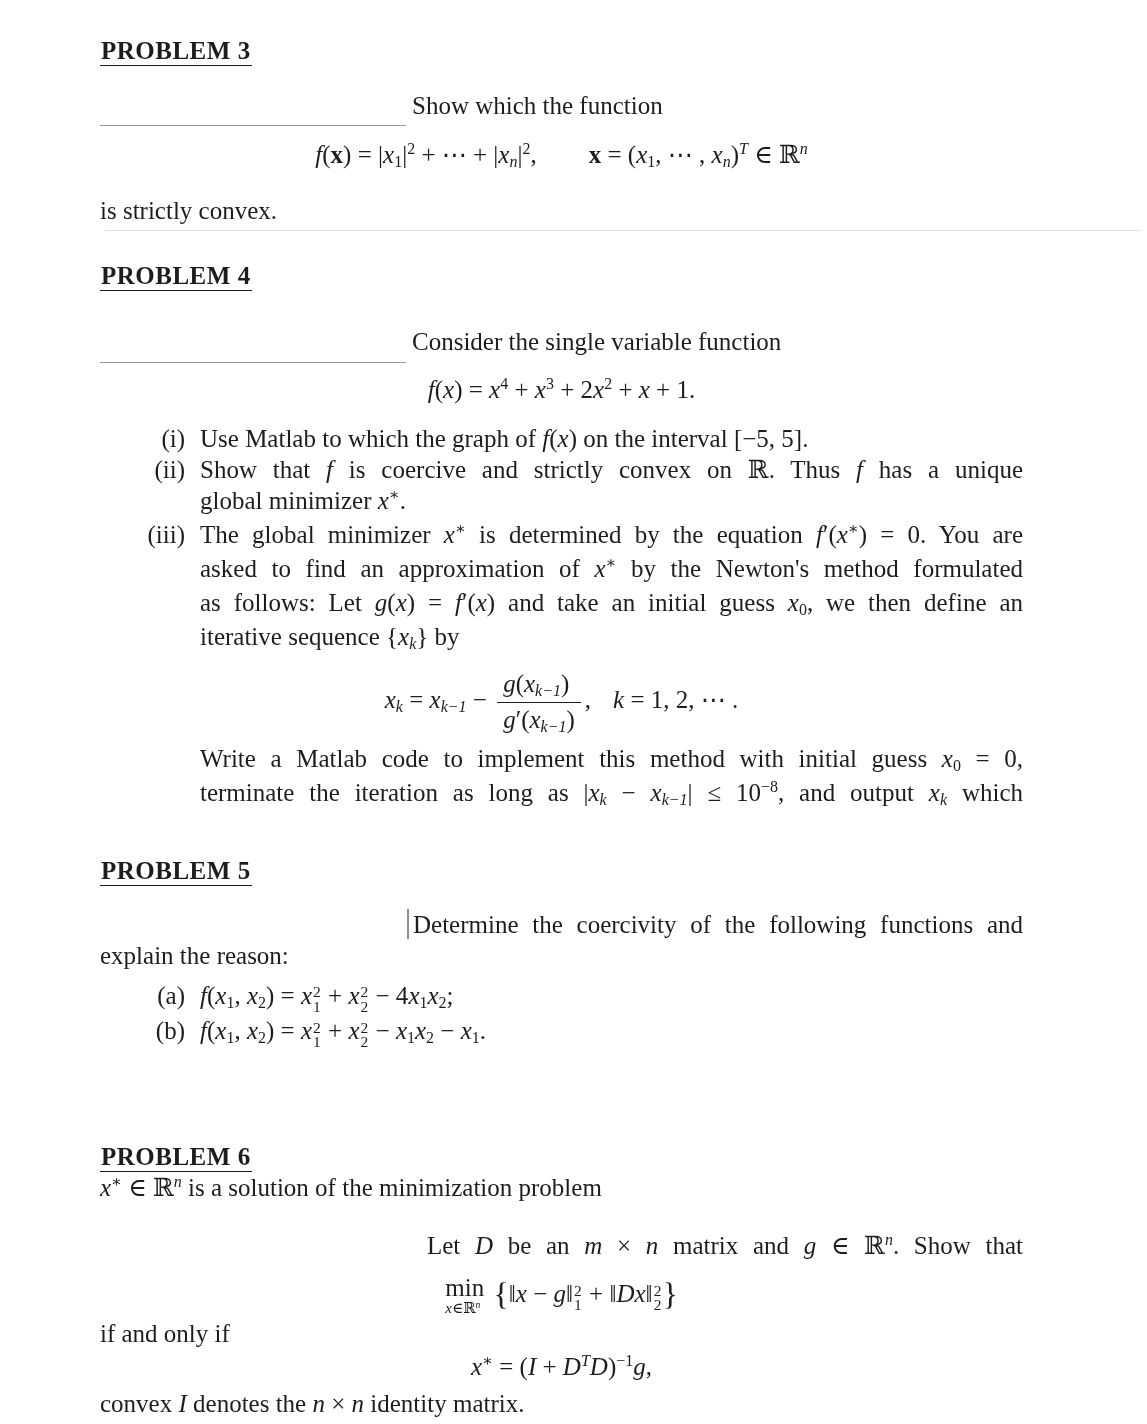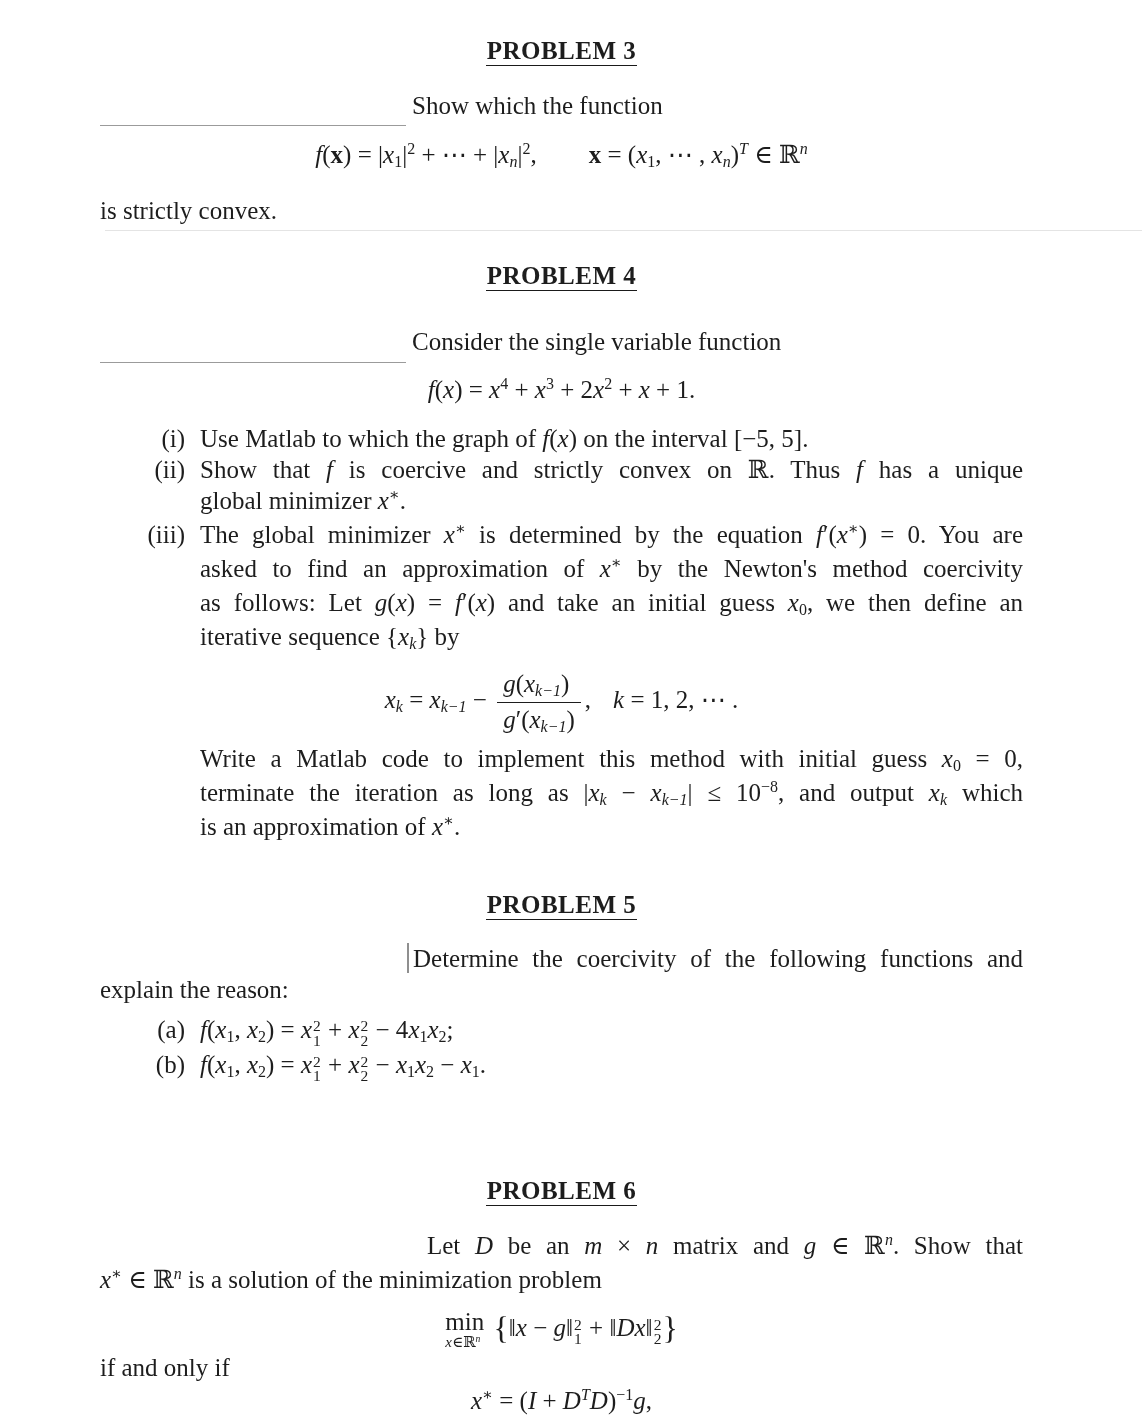--- a/index.html
+++ b/index.html
@@ -2,21 +2,21 @@
 <html><head>
 <meta charset="utf-8">
 <style>
   html,body{margin:0;padding:0;}
   body{
     width:1147px;height:1424px;background:#ffffff;overflow:hidden;
     font-family:"Liberation Serif","DejaVu Serif","DejaVu Sans",serif;
     color:#1d1d1d;font-size:25px;
   }
   .content{padding:0 124px 0 100px;width:923px;}
-  .phead{text-align:center;line-height:30px;}
+  .phead{text-align:left;line-height:30px;}
   .phead span{font-weight:700;border-bottom:1.6px solid #1a1a1a;padding:0 1px 1px;letter-spacing:0.5px;}
   .line{line-height:31px;}
   .eq{text-align:center;line-height:40px;}
   .jl{text-align:justify;text-align-last:justify;}
   .rule{height:0;border-top:1px solid #9b9b9b;}
   .rule.short{width:306px;}
   .rule.faint{border-top-color:#e4e4e4;margin-left:5px;width:1037px;}
   .item{display:flex;}
   .ilabel{flex:none;width:85px;text-align:right;margin-right:15px;line-height:31px;}
   .ibody{flex:1;}
@@ -73,32 +73,31 @@
     <div class="ilabel">(ii)</div>
     <div class="ibody">
       <div class="line jl"><span class="tx">Show that </span><span class="mi">f</span><span class="tx"> is coercive and strictly convex on ℝ. Thus </span><span class="mi">f</span><span class="tx"> has a unique</span></div>
       <div class="line"><span class="tx">global minimizer </span><span class="mi">x</span><span class="sup">∗</span><span class="tx">.</span></div>
     </div>
   </div>
   <div class="item">
     <div class="ilabel">(iii)</div>
     <div class="ibody">
       <div class="line jl"><span class="tx">The global minimizer </span><span class="mi">x</span><span class="sup">∗</span><span class="tx"> is determined by the equation </span><span class="mi">f</span><span class="tx">′(</span><span class="mi">x</span><span class="sup">∗</span><span class="tx">) = 0. You are</span></div>
-      <div class="line jl"><span class="tx">asked to find an approximation of </span><span class="mi">x</span><span class="sup">∗</span><span class="tx"> by the Newton's method coercivity</span></div>
+      <div class="line jl"><span class="tx">asked to find an approximation of </span><span class="mi">x</span><span class="sup">∗</span><span class="tx"> by the Newton's method formulated</span></div>
       <div class="line jl"><span class="tx">as follows: Let </span><span class="mi">g</span><span class="tx">(</span><span class="mi">x</span><span class="tx">) = </span><span class="mi">f</span><span class="tx">′(</span><span class="mi">x</span><span class="tx">) and take an initial guess </span><span class="mi">x</span><span class="sub">0</span><span class="tx">, we then define an</span></div>
       <div class="line"><span class="tx">iterative sequence {</span><span class="mi">x</span><span class="subi">k</span><span class="tx">} by</span></div>
     </div>
   </div>
 
   <div class="eq" style="margin-top:14px"><span class="mi">x</span><span class="subi">k</span><span class="tx"> = </span><span class="mi">x</span><span class="subi">k−1</span><span class="tx"> − </span><span class="frac"><span class="num"><span class="mi">g</span><span class="tx">(</span><span class="mi">x</span><span class="subi">k−1</span><span class="tx">)</span></span><span class="den"><span class="mi">g</span><span class="tx">′(</span><span class="mi">x</span><span class="subi">k−1</span><span class="tx">)</span></span></span><span class="tx">,</span><span class="gap2"></span><span class="mi">k</span><span class="tx"> = 1, 2, ⋯ .</span></div>
 
   <div style="margin-top:7px;padding-left:100px">
     <div class="line jl"><span class="tx">Write a Matlab code to implement this method with initial guess </span><span class="mi">x</span><span class="sub">0</span><span class="tx"> = 0,</span></div>
     <div class="line jl"><span class="tx">terminate the iteration as long as |</span><span class="mi">x</span><span class="subi">k</span><span class="tx"> − </span><span class="mi">x</span><span class="subi">k−1</span><span class="tx">| ≤ 10</span><span class="sup">−8</span><span class="tx">, and output </span><span class="mi">x</span><span class="subi">k</span><span class="tx"> which</span></div>
-    <div class="line"><span class="tx">is an approximation of </span><span class="mi">x</span><span class="sup">∗</span><span class="tx">.</span></div>
   </div>
 
   <div class="phead" style="margin-top:45px">
     <span>PROBLEM 5</span>
   </div>
   <div class="line jl" style="margin-top:23px;padding-left:307px"><span class="caret"></span><span class="tx">Determine the coercivity of the following functions and</span></div>
   <div class="line"><span class="tx">explain the reason:</span></div>
 
   <div class="item" style="margin-top:9px">
     <div class="ilabel">(a)</div>
@@ -109,20 +108,20 @@
   <div class="item">
     <div class="ilabel">(b)</div>
     <div class="ibody">
       <div class="line"><span class="mi">f</span><span class="tx">(</span><span class="mi">x</span><span class="sub">1</span><span class="tx">, </span><span class="mi">x</span><span class="sub">2</span><span class="tx">) = </span><span class="mi">x</span><span class="scripts"><span class="ssup">2</span><span class="ssub">1</span></span><span class="tx"> + </span><span class="mi">x</span><span class="scripts"><span class="ssup">2</span><span class="ssub">2</span></span><span class="tx"> − </span><span class="mi">x</span><span class="sub">1</span><span class="mi">x</span><span class="sub">2</span><span class="tx"> − </span><span class="mi">x</span><span class="sub">1</span><span class="tx">.</span></div>
     </div>
   </div>
 
   <div class="phead" style="margin-top:92px">
     <span>PROBLEM 6</span>
   </div>
+  <div class="line"><span class="mi">x</span><span class="sup">∗</span><span class="tx"> ∈ ℝ</span><span class="supi">n</span><span class="tx"> is a solution of the minimization problem</span></div>
   <div class="line jl" style="margin-top:24px;padding-left:327px"><span class="tx">Let </span><span class="mi">D</span><span class="tx"> be an </span><span class="mi">m</span><span class="tx"> × </span><span class="mi">n</span><span class="tx"> matrix and </span><span class="mi">g</span><span class="tx"> ∈ ℝ</span><span class="supi">n</span><span class="tx">. Show that</span></div>
-  <div class="line"><span class="mi">x</span><span class="sup">∗</span><span class="tx"> ∈ ℝ</span><span class="supi">n</span><span class="tx"> is a solution of the minimization problem</span></div>
   <div class="eq" style="margin-top:10px"><span class="munder"><span class="ub"><span class="tx">min</span></span><span class="us"><span class="mi">x</span><span class="tx">∈ℝ</span><span class="supi">n</span></span></span><span class="tx"> </span><span class="br">{</span><span class="tx">‖</span><span class="mi">x</span><span class="tx"> − </span><span class="mi">g</span><span class="tx">‖</span><span class="scripts"><span class="ssup">2</span><span class="ssub">1</span></span><span class="tx"> + </span><span class="tx">‖</span><span class="mi">D</span><span class="mi">x</span><span class="tx">‖</span><span class="scripts"><span class="ssup">2</span><span class="ssub">2</span></span><span class="br">}</span></div>
   <div class="line" style="margin-top:1px"><span class="tx">if and only if</span></div>
   <div class="eq" style="line-height:36px"><span class="mi">x</span><span class="sup">∗</span><span class="tx"> = (</span><span class="mi">I</span><span class="tx"> + </span><span class="mi">D</span><span class="supi">T</span><span class="mi">D</span><span class="tx">)</span><span class="sup">−1</span><span class="mi">g</span><span class="tx">,</span></div>
-  <div class="line"><span class="tx">long </span><span class="mi">I</span><span class="tx"> denotes the </span><span class="mi">n</span><span class="tx"> × </span><span class="mi">n</span><span class="tx"> identity matrix.</span></div>
+  <div class="line"><span class="tx">convex </span><span class="mi">I</span><span class="tx"> denotes the </span><span class="mi">n</span><span class="tx"> × </span><span class="mi">n</span><span class="tx"> identity matrix.</span></div>
 
 </div>
 
 </body></html>

